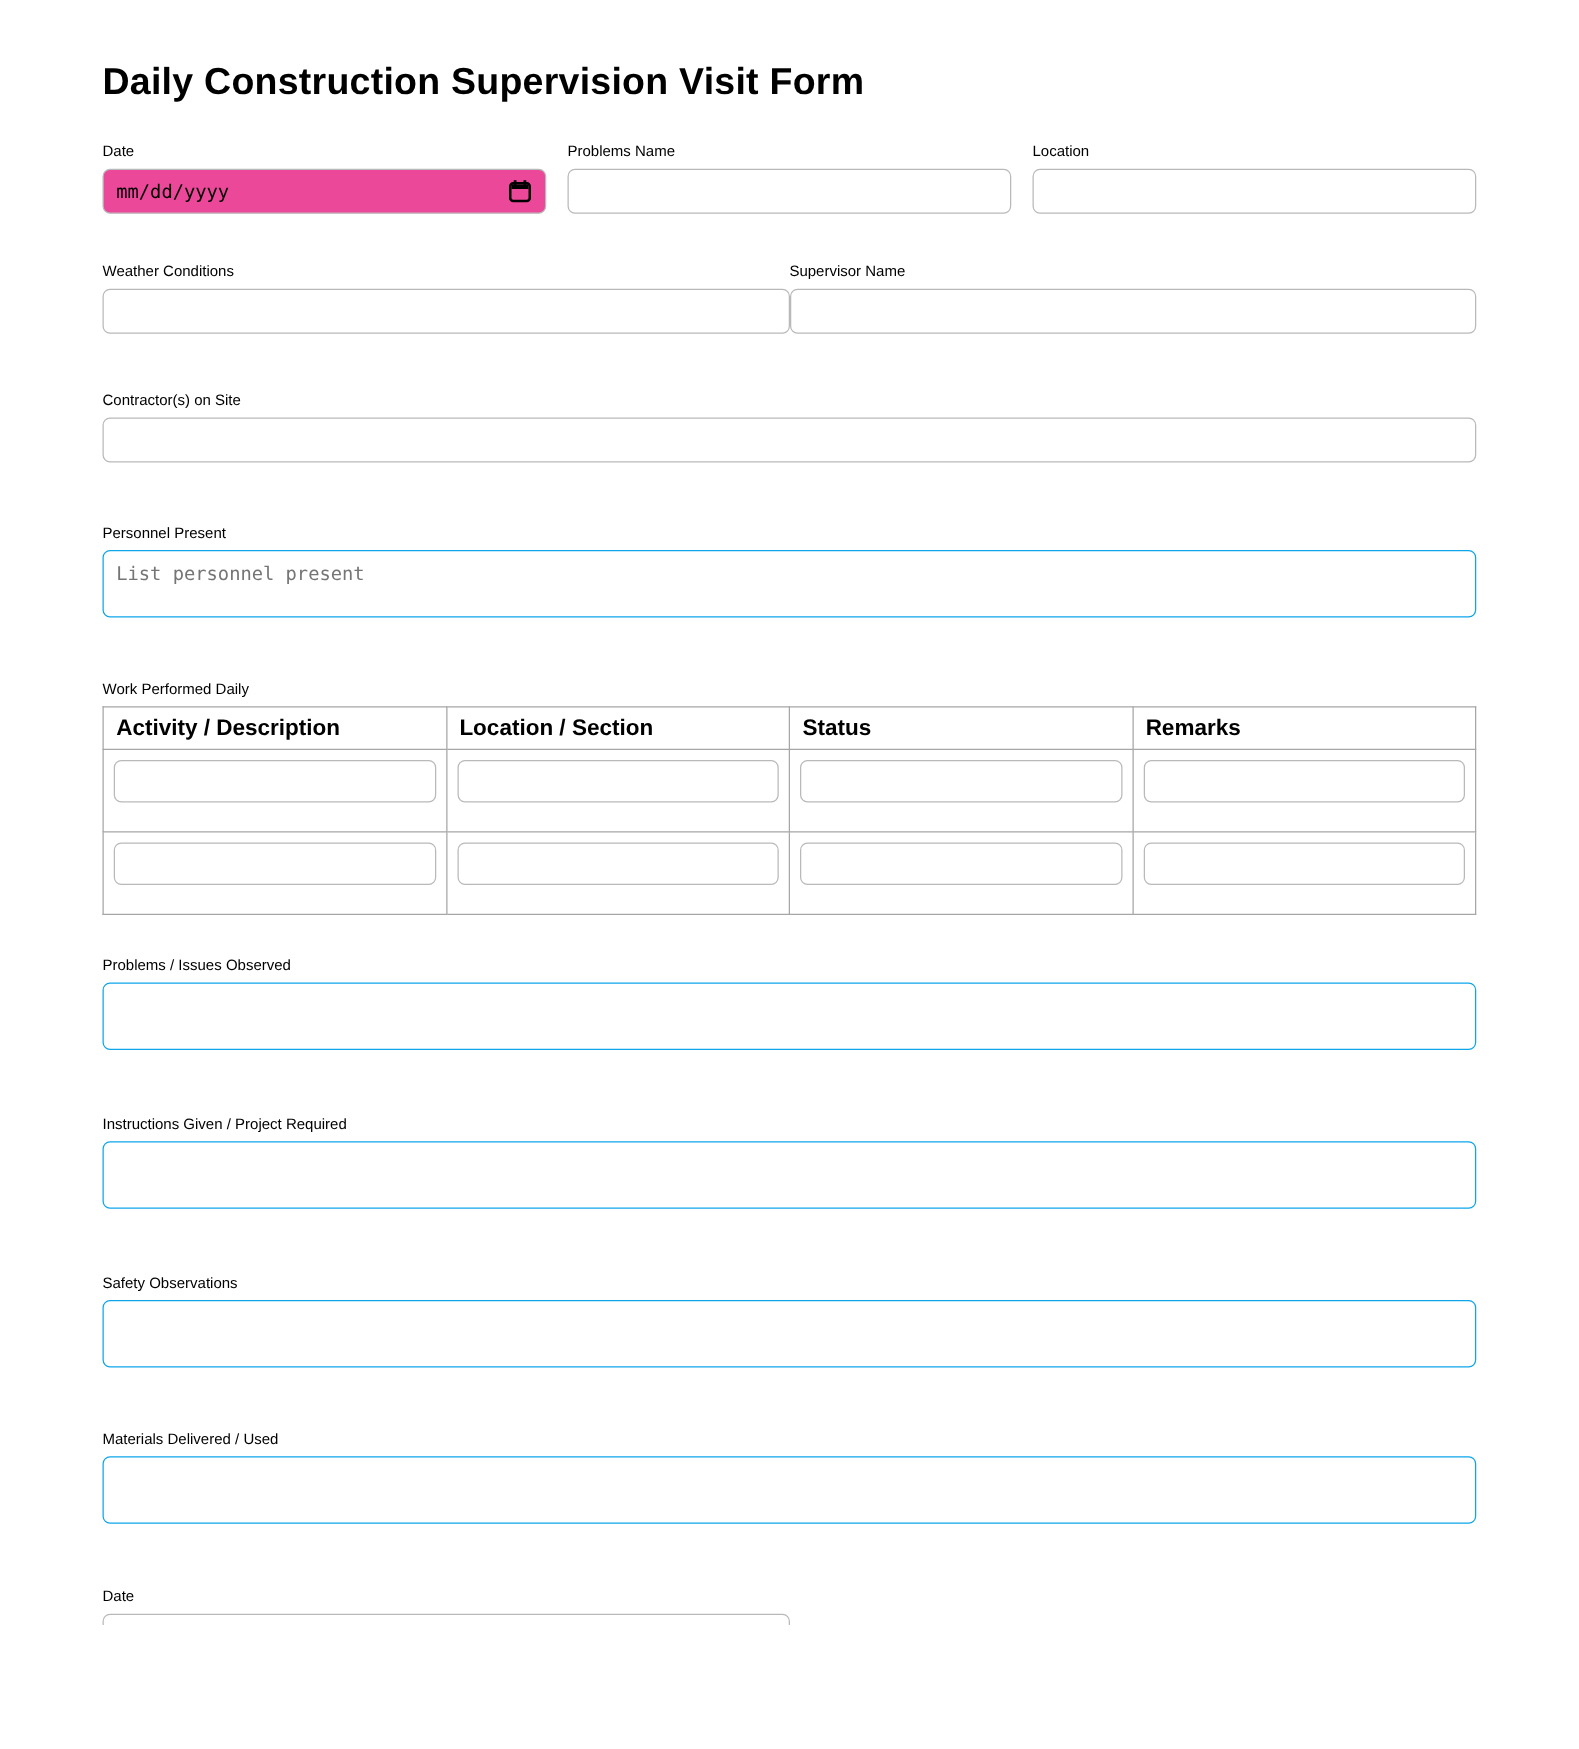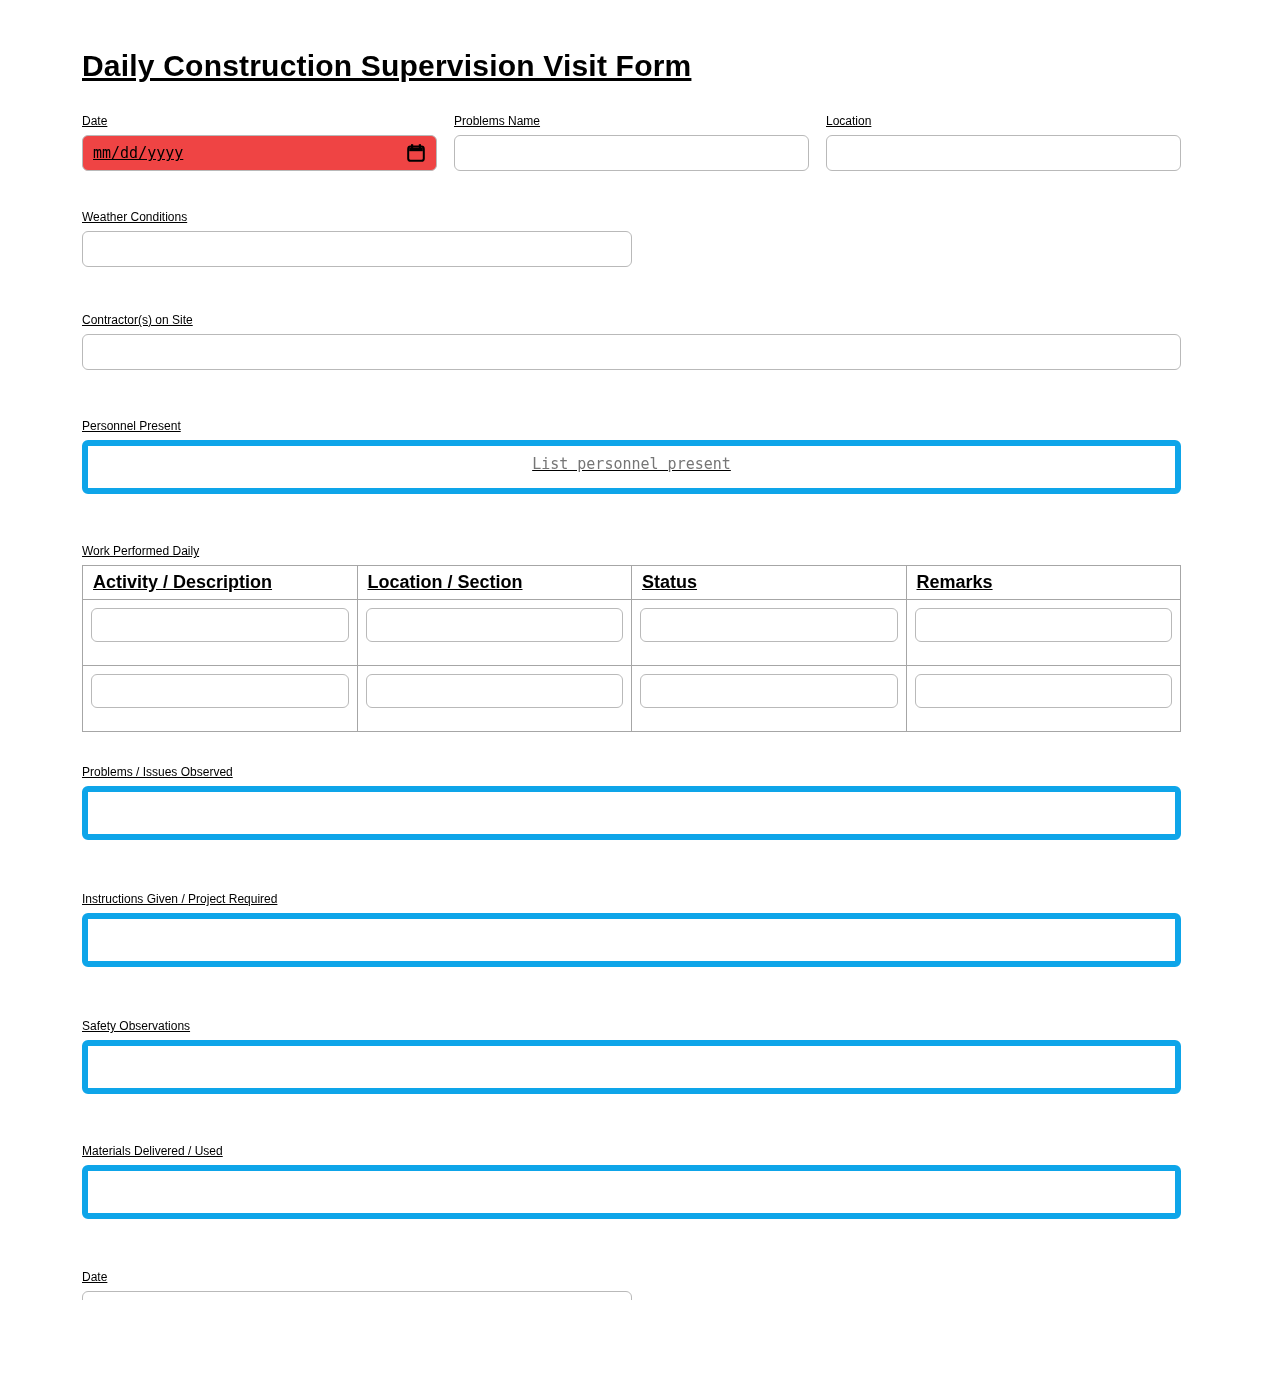--- a/index.html
+++ b/index.html
@@ -9,21 +9,20 @@
     width: 1263px;
     min-height: 1399px;
     font-family: "Liberation Sans", sans-serif;
     color: #000;
   }
   .page {
     box-sizing: border-box;
     height: 1300px;            
     overflow: hidden;
     padding: 48px 82px 0 82px;
-    text-decoration: underline;
   }
   h1.title {
     font-size: 30px;
     line-height: 35px;
     font-weight: bold;
     margin: 0 0 27px 0;
     letter-spacing: 0.2px;
   }
   .field label {
     display: block;
@@ -62,42 +61,41 @@
     padding: 0 10px;
     background: #fff;
     font: 15px "Liberation Sans", sans-serif;
     outline: none;
   }
   textarea.txa {
     display: block;
     width: 100%;
     height: 54px;
     box-sizing: border-box;
-    border: 6px solid #0ea5e9;
+    border: 1px solid #0ea5e9;
     border-radius: 6px;
     padding: 9px 10px;
     background: #fff;
     resize: none;
     outline: none;
     font: 15px "DejaVu Sans Mono", monospace;
     color: #111;
-    text-align: center;
   }
   textarea.txa::placeholder { color: #757575; }
 
   .datebox {
     display: flex;
     align-items: center;
     justify-content: space-between;
     height: 36px;
     box-sizing: border-box;
     border: 1px solid #b9b9b9;
     border-radius: 6px;
     padding: 0 10px;
-    background: #ef4444;
+    background: #ec4899;
     cursor: default;
   }
   .datebox .dtext {
     font: 15px "DejaVu Sans Mono", monospace;
     color: #000;
   }
   .datebox .cal {
     display: inline-flex;
     cursor: pointer;
   }
@@ -154,20 +152,24 @@
     </div>
     <div class="field">
       <label>Location</label>
       <input class="txt" type="text" value="" style="">
     </div>
   </div>
 
   <div class="grid2 mt-row2">
     <div class="field">
       <label>Weather Conditions</label>
+      <input class="txt" type="text" value="" style="">
+    </div>
+    <div class="field">
+      <label>Supervisor Name</label>
       <input class="txt" type="text" value="" style="">
     </div>
   </div>
 
   <div class="field mt-contractor">
     <label>Contractor(s) on Site</label>
     <input class="txt" type="text" value="" style="">
   </div>
 
   <div class="field mt-personnel">

